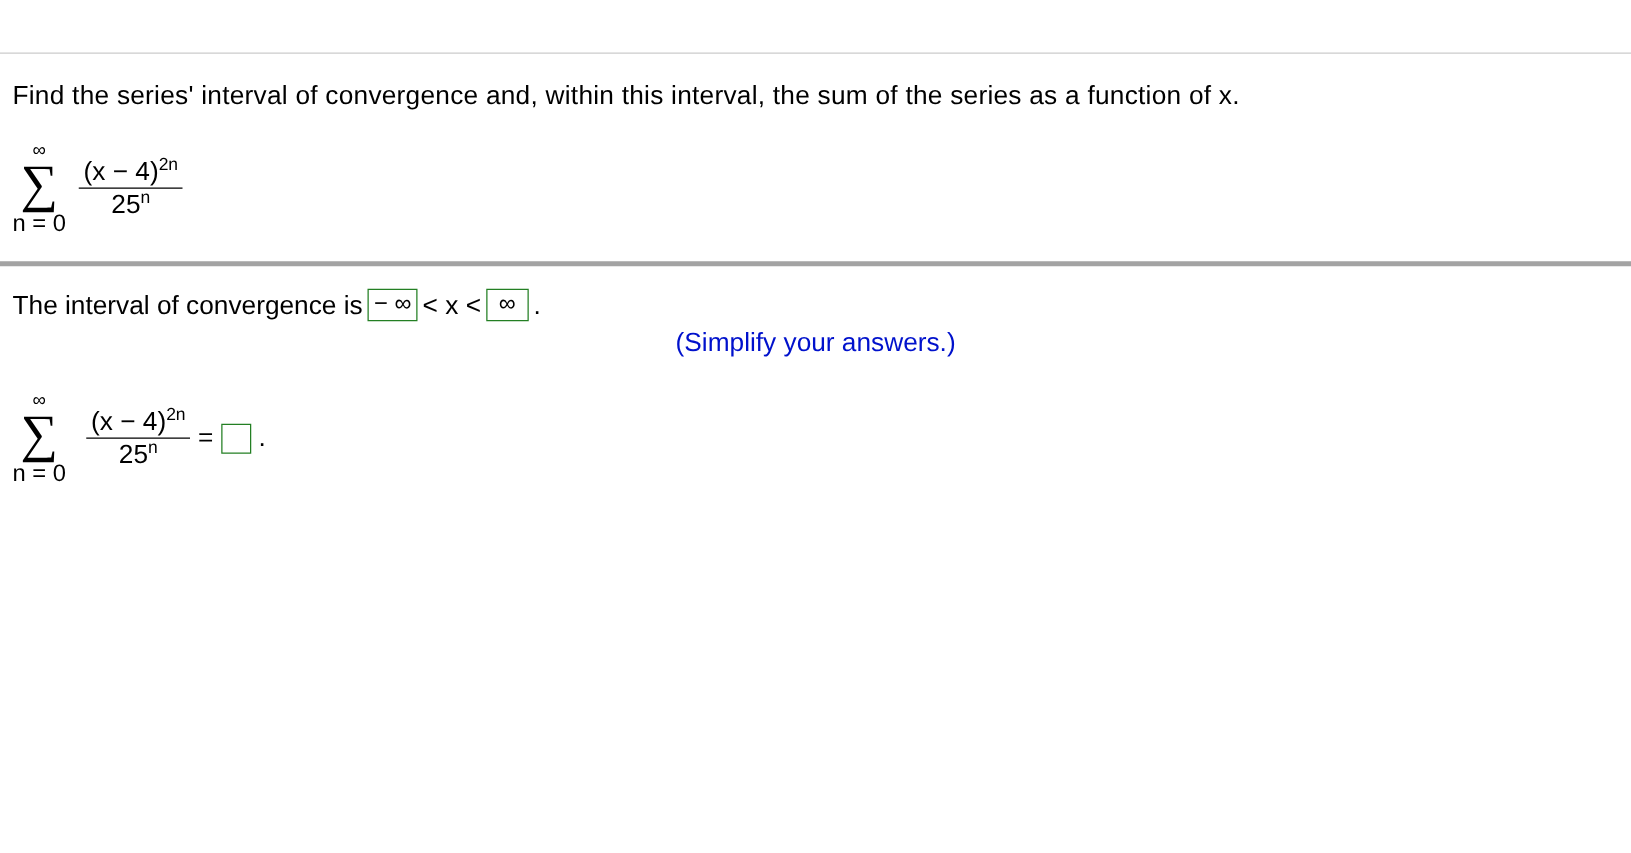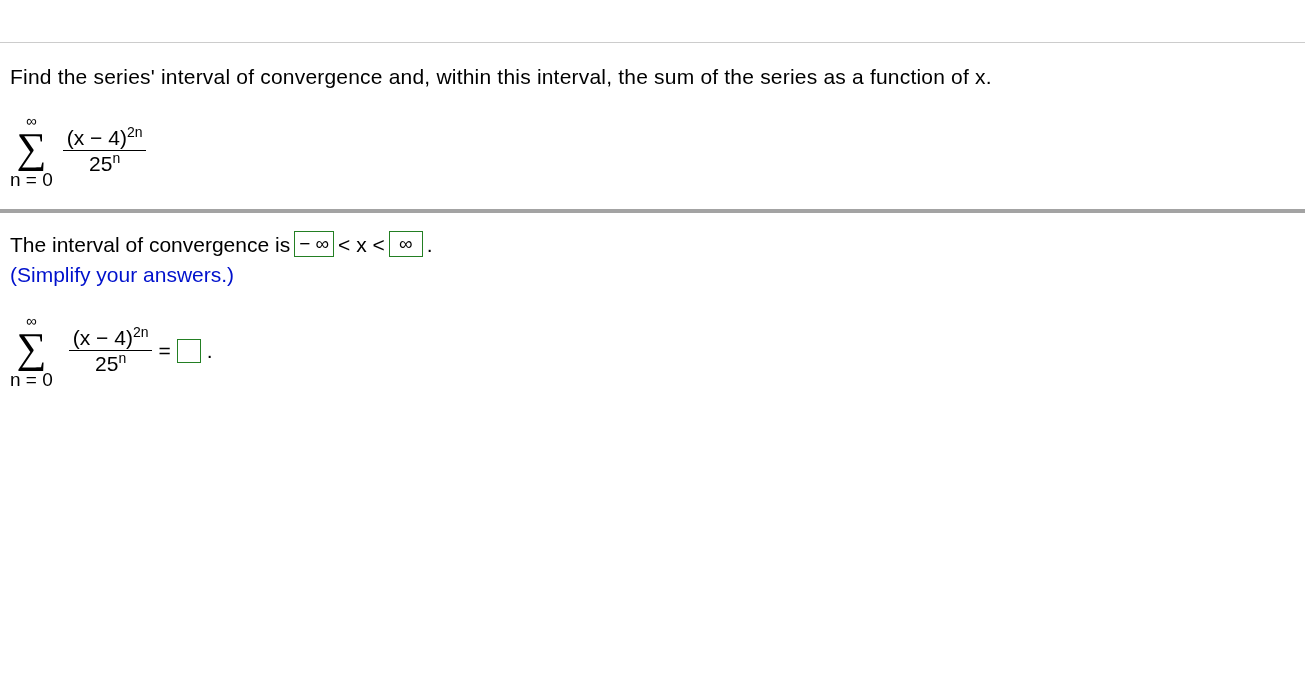--- a/index.html
+++ b/index.html
@@ -81,20 +81,21 @@
     .line1 {
       display: flex;
       align-items: flex-end;
       flex-wrap: wrap;
       gap: 4px;
       margin-bottom: 6px;
     }
     .hint {
       color: #0011cc;
       margin-bottom: 26px;
+      text-align: center;
     }
     .answer-box {
       display: inline-flex;
       align-items: center;
       justify-content: center;
       min-width: 34px;
       height: 26px;
       padding: 0 4px;
       border: 1px solid #237f23;
       background: #fff;

